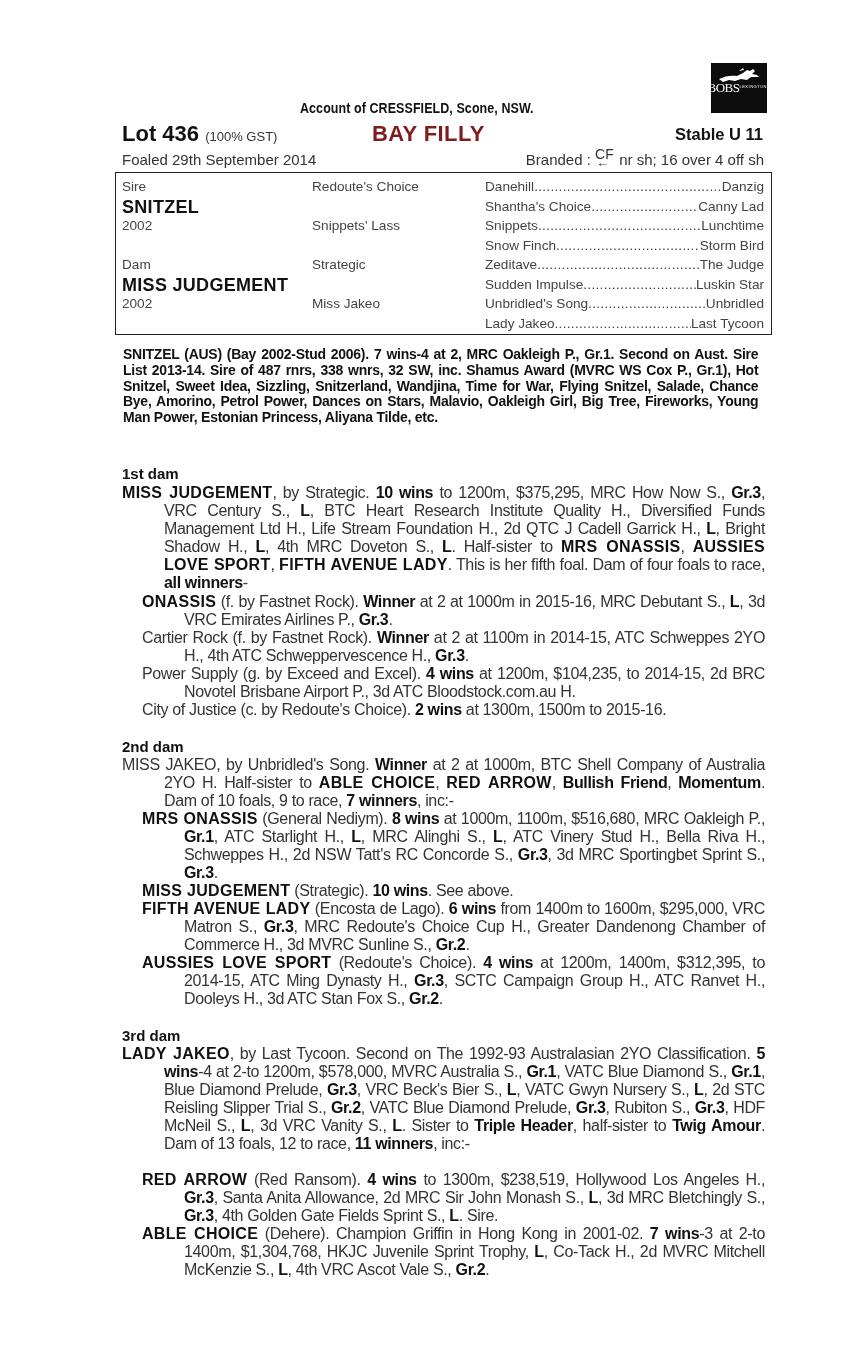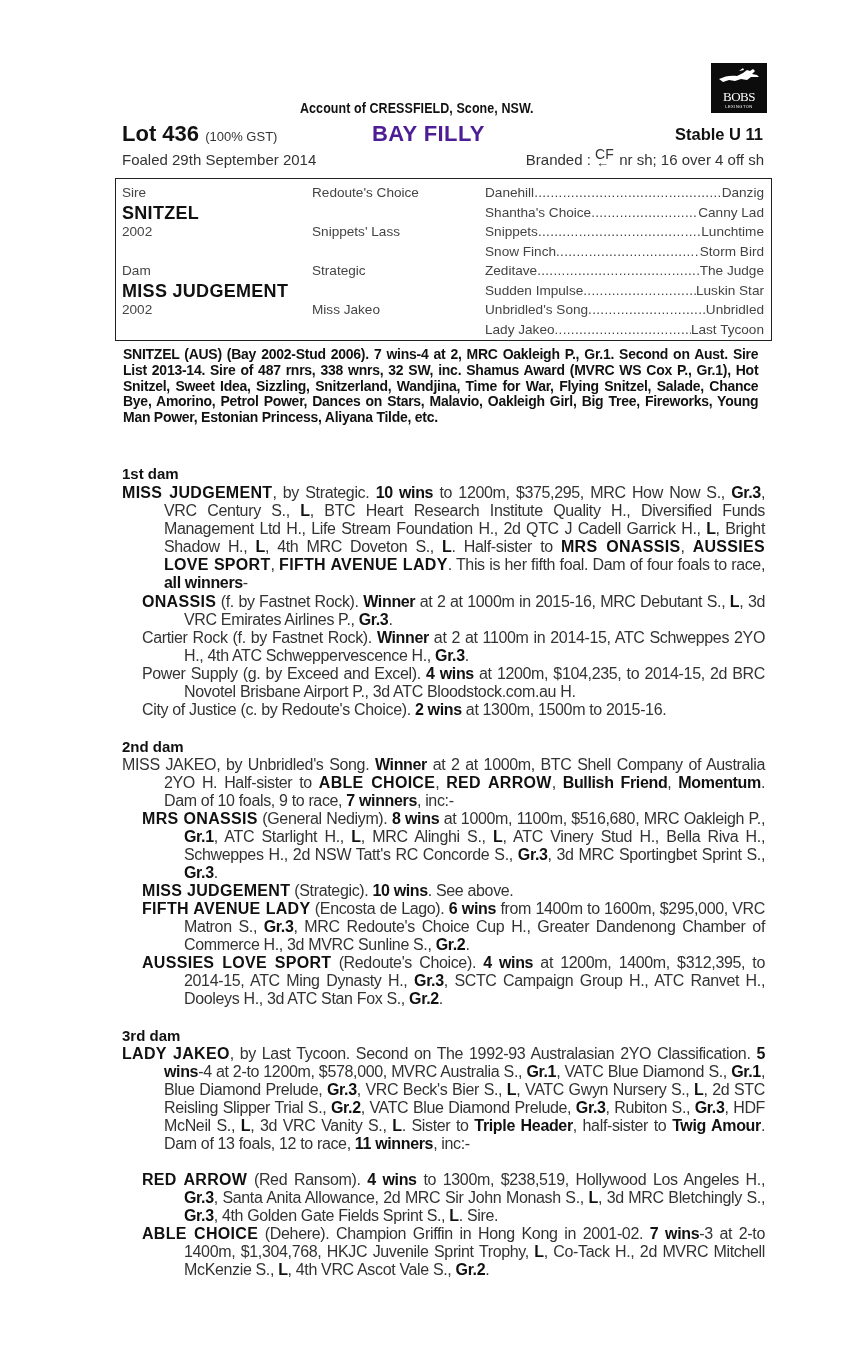--- a/index.html
+++ b/index.html
@@ -1,40 +1,40 @@
 <!DOCTYPE html>
 <html><head>
 <meta charset="utf-8">
 <style>
   html, body { margin: 0; padding: 0; background: #ffffff; }
   body { width: 860px; height: 1356px; position: relative; overflow: hidden; color: #1a1a1a;
          font-family: "Liberation Sans", "DejaVu Sans", sans-serif; }
   .page { position: absolute; left: 0; top: 0; width: 860px; height: 1356px; }
 
   .logo { position: absolute; left: 711px; top: 63px; width: 56px; height: 50px; background: #0c0c0c;
-          color: #fff; display: flex; flex-direction: column; align-items: center; justify-content: flex-end; }
+          color: #fff; display: flex; flex-direction: row; align-items: center; justify-content: flex-end; }
   .logo svg { position: absolute; top: 4px; left: 6px; }
   .logo .logo-word { font-family: "Liberation Serif", "DejaVu Serif", serif; font-size: 13px; letter-spacing: -0.5px; line-height: 13px; margin-bottom: 1px; }
   .logo .logo-sub { font-size: 4px; letter-spacing: 0.5px; line-height: 6px; margin-bottom: 3px; }
 
   .account { position: absolute; left: 300px; top: 100px; font-size: 14.5px; font-weight: bold;
              transform: scaleX(0.86); transform-origin: left; letter-spacing: 0.1px; color: #111; white-space: nowrap; }
 
   .lot { position: absolute; left: 122px; top: 121px; font-size: 22px; font-weight: 900; color: #111; white-space: nowrap; }
   .lot .gst { font-size: 13px; font-weight: normal; color: #333; text-align: center; }
-  .horse { position: absolute; left: 372px; top: 121px; font-size: 22px; font-weight: 900; letter-spacing: 0.4px; color: #4c1d95; }
+  .horse { position: absolute; left: 372px; top: 121px; font-size: 22px; font-weight: 900; letter-spacing: 0.4px; color: #7f1d1d; }
   .stable { position: absolute; right: 97px; top: 125px; font-size: 16.5px; font-weight: 900; color: #111; }
 
   .foaled { position: absolute; left: 122px; top: 151px; font-size: 15px; color: #333; }
   .branded { position: absolute; right: 96px; top: 151px; font-size: 15px; color: #333; white-space: nowrap; }
   .brand-mark { display: inline-block; position: relative; width: 20px; height: 14px; vertical-align: -1px; }
   .brand-mark .cf { position: absolute; top: -6px; left: 0; font-size: 14px; }
   .brand-mark .arr { position: absolute; top: 4px; left: 1px; font-size: 13px; line-height: 13px; }
 
-  .ped-box { position: absolute; left: 115px; top: 178px; width: 655px; height: 161px; border: 1.6px solid #222; text-align: right; }
+  .ped-box { position: absolute; left: 115px; top: 172px; width: 655px; height: 161px; border: 1.6px solid #222; text-align: right; }
   .ped-cell { position: absolute; font-size: 13.6px; color: #444; white-space: nowrap; }
   .ped-name { position: absolute; font-size: 18px; font-weight: 900; color: #111; letter-spacing: 0.3px; white-space: nowrap; }
   .gp-row { position: absolute; left: 369px; width: 279px; font-size: 13.6px; color: #444; display: flex; white-space: nowrap; }
   .gp-row .l { flex: 0 0 auto; }
   .gp-row .dots { flex: 1 1 auto; overflow: hidden; letter-spacing: 0.3px; }
   .gp-row .dots::after { content: "......................................................................................................"; }
   .gp-row .r { flex: 0 0 auto; }
 
   .sire-note { position: absolute; left: 123px; top: 347px; width: 645px; font-size: 14.2px; font-weight: 900;
                line-height: 15.8px; color: #111; text-align: justify; letter-spacing: -0.25px; transform: scaleX(0.985); transform-origin: left; }

